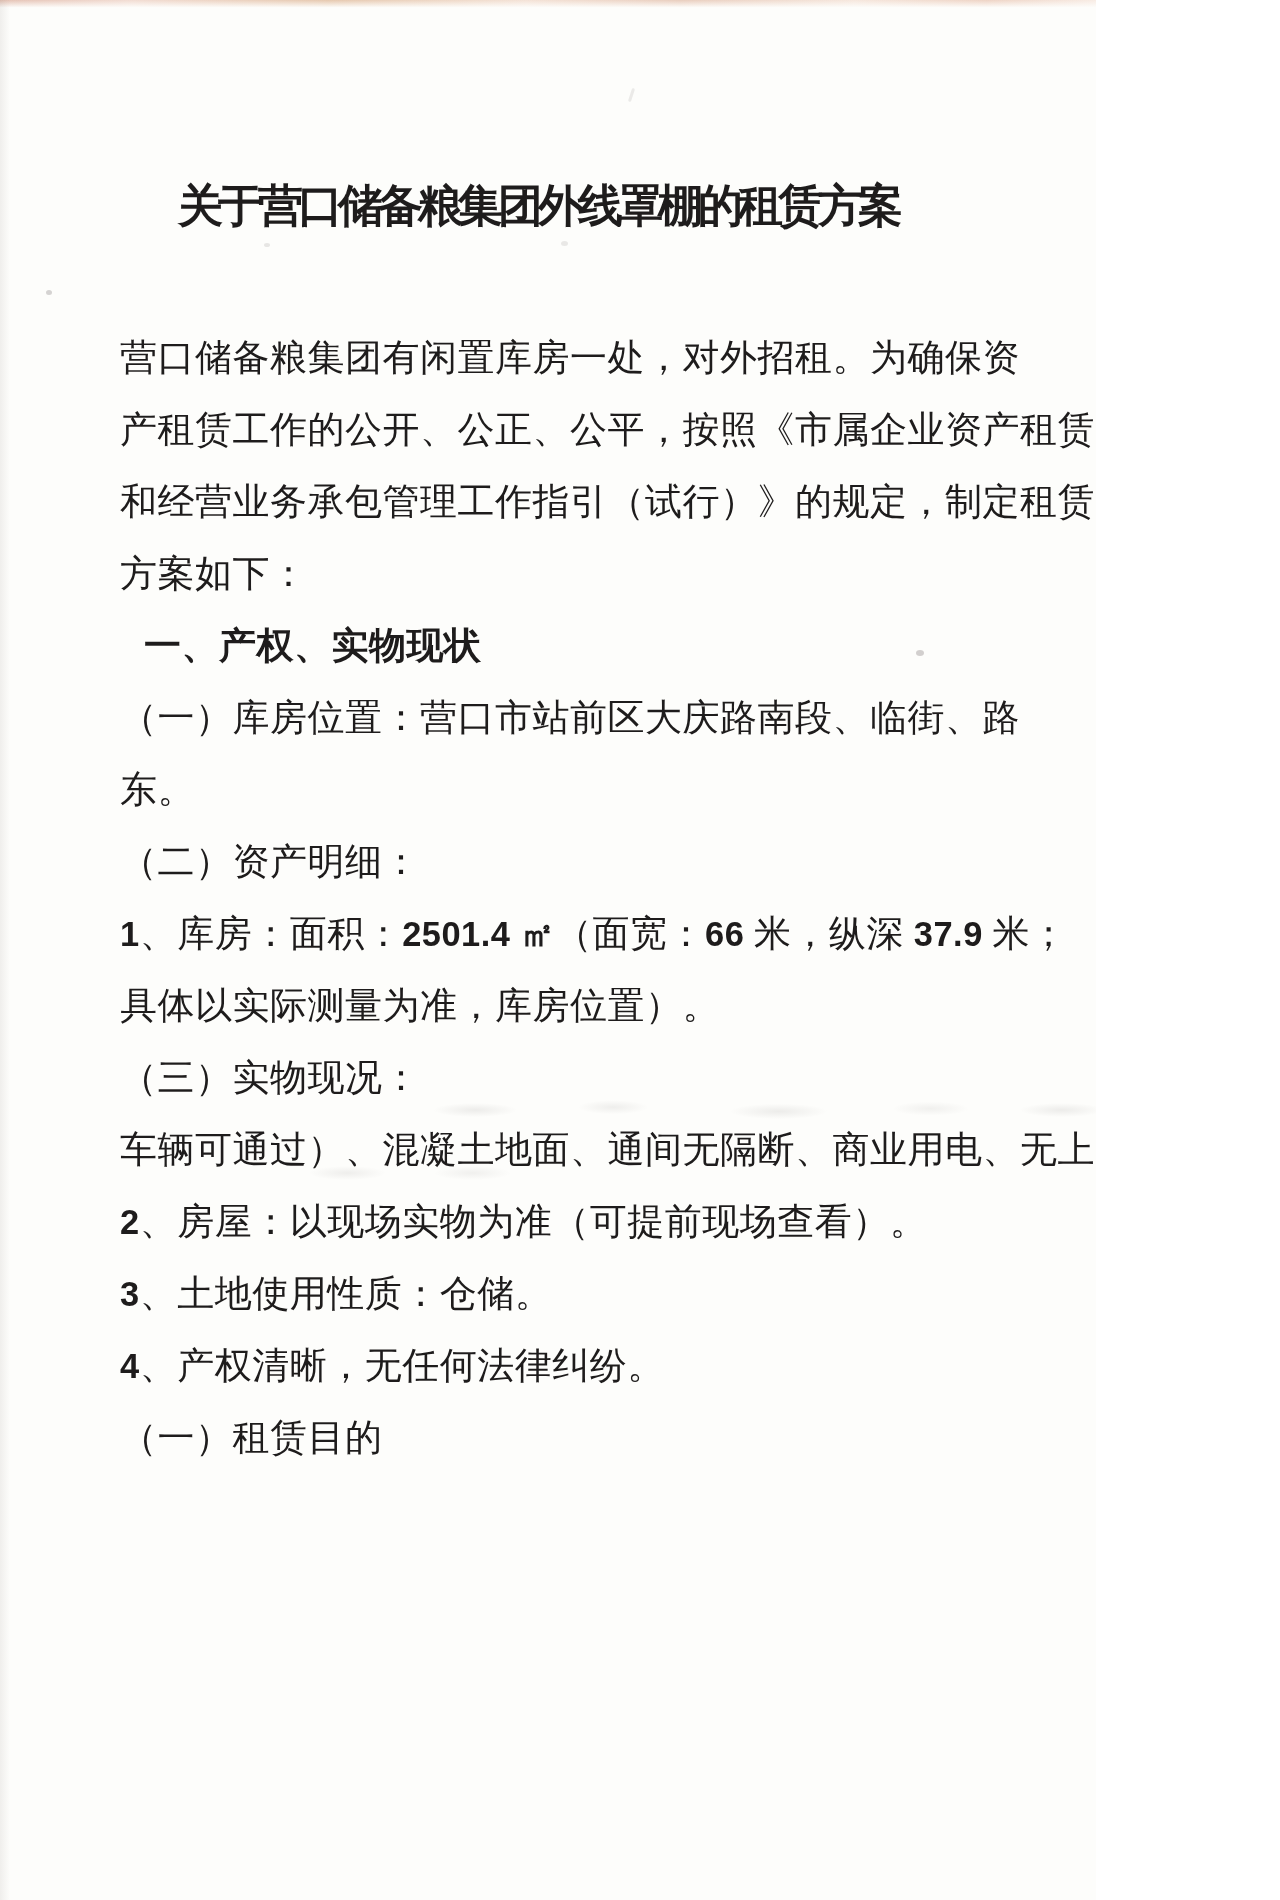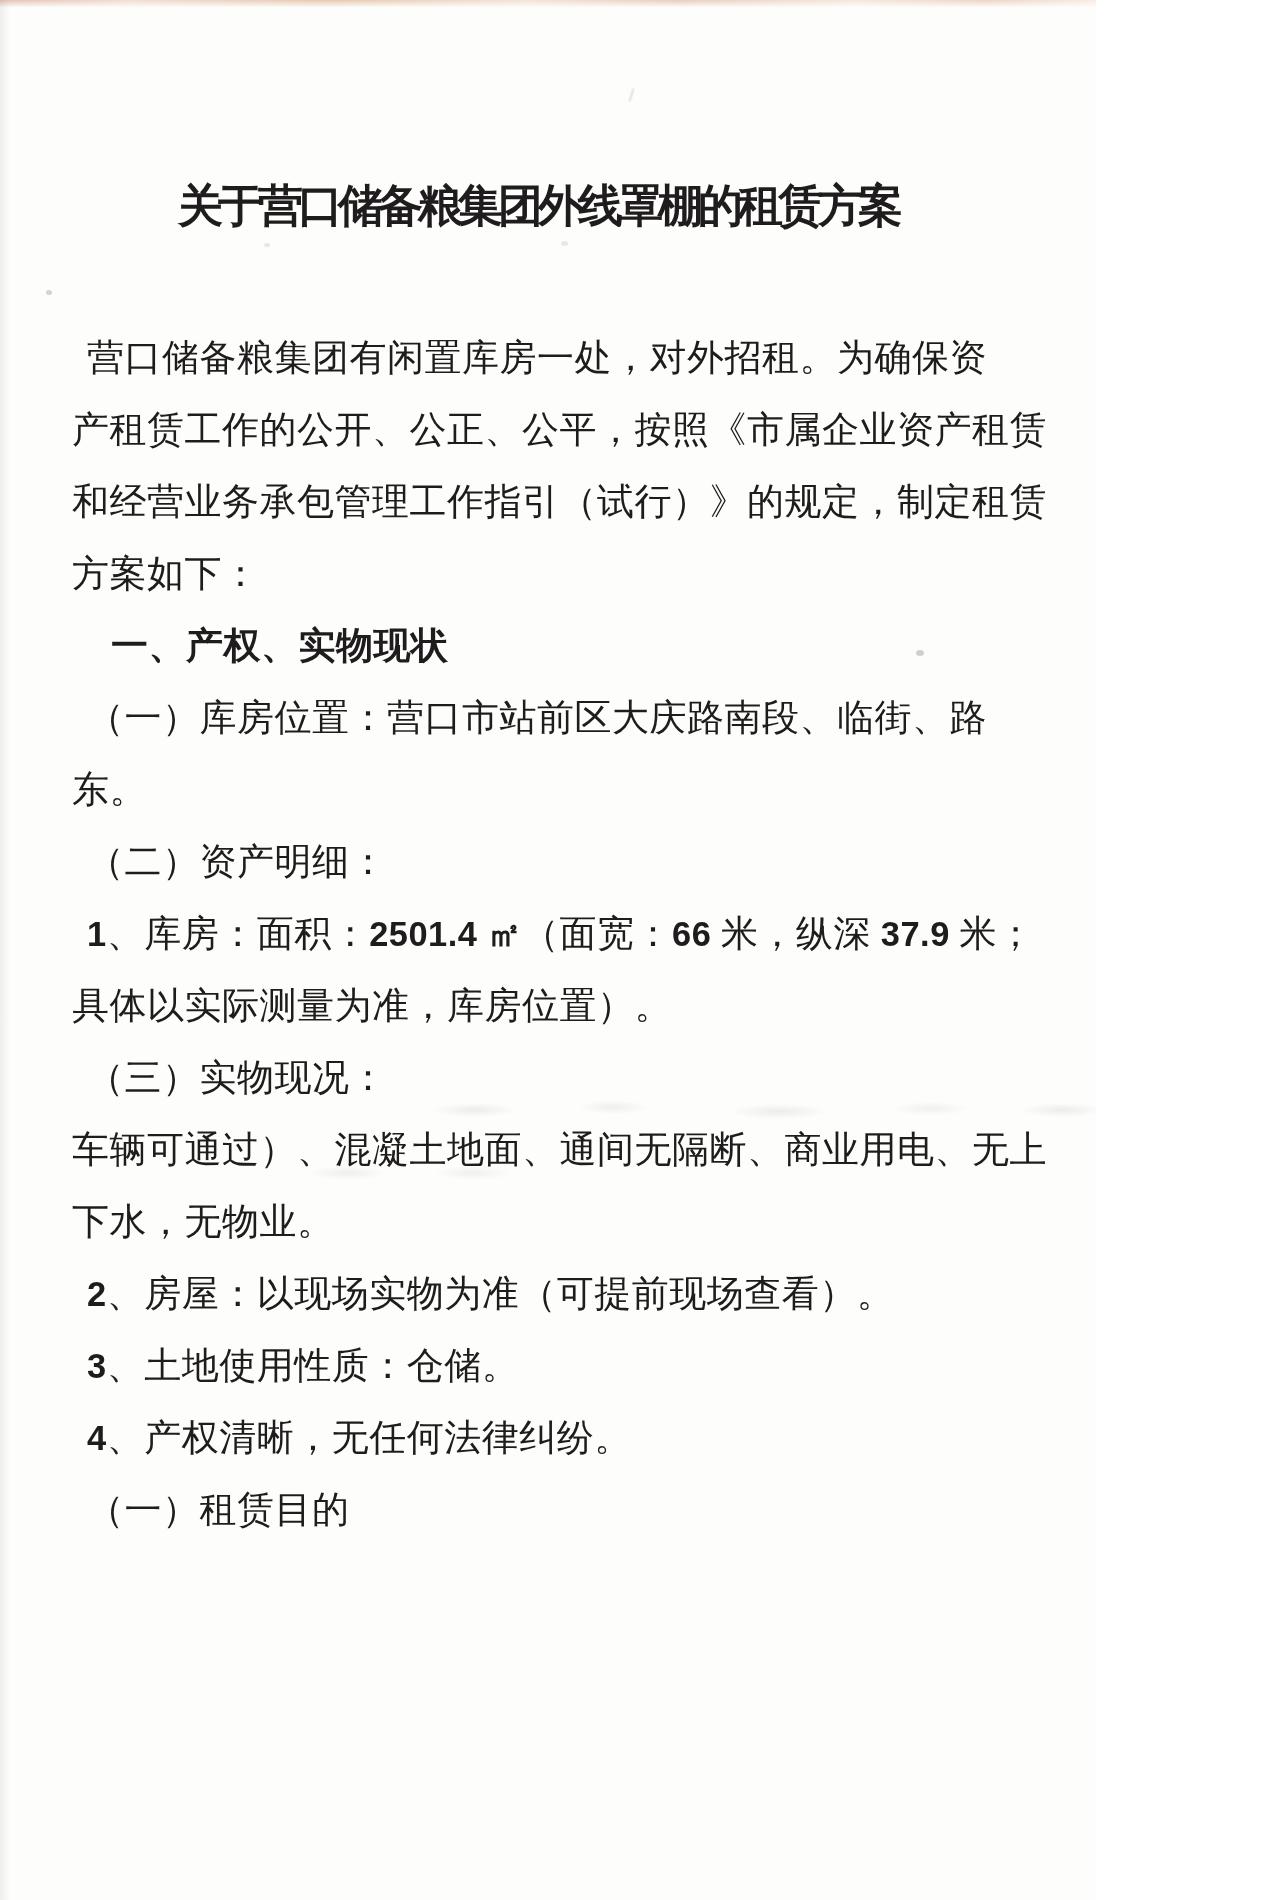--- a/index.html
+++ b/index.html
@@ -40,26 +40,26 @@
   }
   .doc-body {
     position: absolute;
     left: 0;
     top: 322px;
     width: 1280px;
   }
   .line {
     height: 72px;
     line-height: 72px;
-    padding-left: 72px;
+    padding-left: 120px;
     font-size: 37px;
     letter-spacing: 0.5px;
     white-space: nowrap;
   }
-  .line.indent { padding-left: 87px; }
+  .line.indent { padding-left: 120px; }
   .line.heading { font-weight: bold; margin-left: 24px; }
   
   .num {
     font-family: "Liberation Sans", "DejaVu Sans", sans-serif;
     font-weight: bold;
     font-size: 0.93em;
   }
   
   .speck {
     position: absolute;
@@ -118,21 +118,20 @@
       <div class="line">和经营业务承包管理工作指引（试行）》的规定，制定租赁</div>
       <div class="line">方案如下：</div>
       <div class="line indent heading">一、产权、实物现状</div>
       <div class="line indent">（一）库房位置：营口市站前区大庆路南段、临街、路</div>
       <div class="line">东。</div>
       <div class="line indent">（二）资产明细：</div>
       <div class="line indent"><span class="num">1</span>、库房：面积：<span class="num">2501.4</span> <span class="num">㎡</span>（面宽：<span class="num">66</span> 米，纵深 <span class="num">37.9</span> 米；</div>
       <div class="line">具体以实际测量为准，库房位置）。</div>
       <div class="line indent">（三）实物现况：</div>
       <div class="line">车辆可通过）、混凝土地面、通间无隔断、商业用电、无上</div>
-      <div class="line">下水，无物业。</div>
       <div class="line indent"><span class="num">2</span>、房屋：以现场实物为准（可提前现场查看）。</div>
       <div class="line indent"><span class="num">3</span>、土地使用性质：仓储。</div>
       <div class="line indent"><span class="num">4</span>、产权清晰，无任何法律纠纷。</div>
       <div class="line indent">（一）租赁目的</div>
     </div>
 
   <span class="speck s1"></span>
   <span class="speck s2"></span>
   <span class="speck s3"></span>
   <span class="speck s4"></span>

